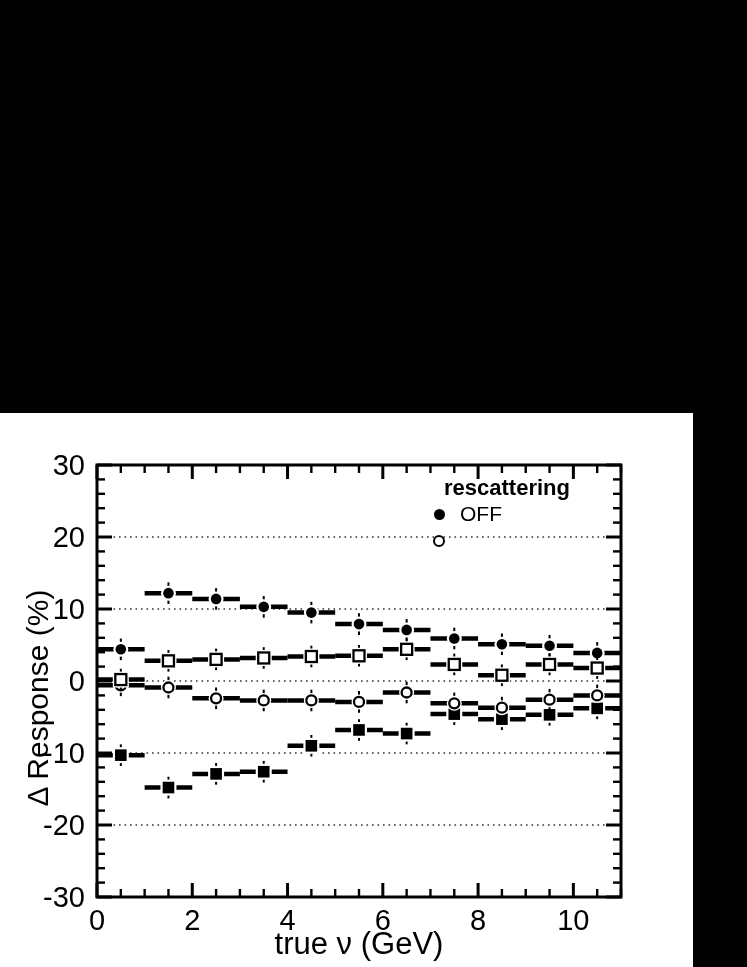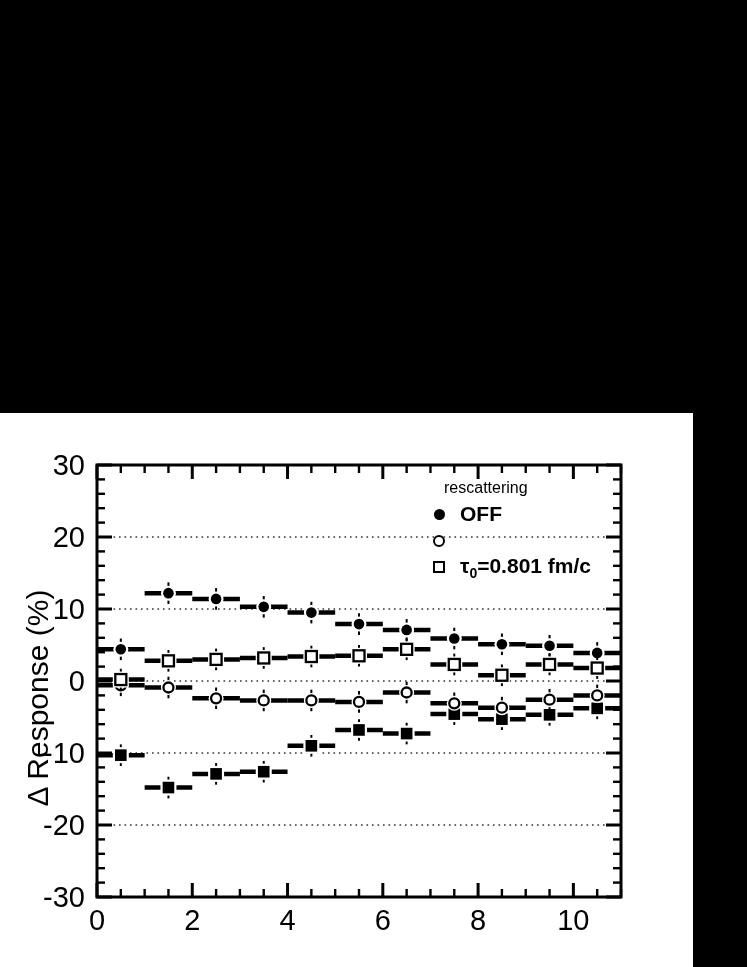--- a/index.html
+++ b/index.html
@@ -13,24 +13,24 @@
   .ytitle {
     position:absolute; left:-72px; top:680px; width:220px; height:36px;
     line-height:36px; text-align:center; font-size:30px;
     transform:rotate(-90deg); white-space:nowrap;
   }
   .xtitle {
     position:absolute; left:97px; top:926px; width:524px;
     text-align:center; font-size:31px; white-space:nowrap;
   }
   .legend { position:absolute; left:418px; top:474px; width:230px; }
-  .legend-title { font-size:16px; font-weight:normal; padding-left:26px; height:27px; line-height:27px; }
+  .legend-title { font-size:22px; font-weight:bold; padding-left:26px; height:27px; line-height:27px; }
   .legend-row { display:flex; align-items:center; height:26.5px; }
   .legend-marker-cell { width:42px; display:flex; justify-content:center; align-items:center; flex:none; }
-  .legend-label { font-size:21px; white-space:nowrap;font-weight:bold; }
+  .legend-label { font-size:21px; white-space:nowrap; }
   .legend-label sub { font-size:14px; }
   .m-filled-circle { width:11px; height:11px; border-radius:50%; background:#000; }
   .m-filled-square { width:11px; height:11px; background:#000; }
   .m-open-circle { width:8px; height:8px; border-radius:50%; border:2px solid #000; background:#fff; }
   .m-open-square { width:8px; height:8px; border:2px solid #000; background:#fff; }
 </style>
 </head>
 <body>
 
 <div class="figure">
@@ -344,38 +344,33 @@
         <rect x="493.90909090909093" y="667.24" width="16" height="16" fill="#ffffff"></rect>
         <rect x="496.40909090909093" y="669.74" width="11" height="11" fill="#ffffff" stroke="#000000" stroke-width="2.3"></rect>
         <rect x="541.5454545454545" y="656.44" width="16" height="16" fill="#ffffff"></rect>
         <rect x="544.0454545454545" y="658.94" width="11" height="11" fill="#ffffff" stroke="#000000" stroke-width="2.3"></rect>
         <rect x="589.1818181818182" y="660.04" width="16" height="16" fill="#ffffff"></rect>
         <rect x="591.6818181818182" y="662.54" width="11" height="11" fill="#ffffff" stroke="#000000" stroke-width="2.3"></rect>
       </g>
     </svg>
 
   <div class="ytitle">Δ Response (%)</div>
+  <div class="xtitle">true ν (GeV)</div>
 
   <div class="legend">
     <div class="legend-title">rescattering</div>
 
     <div class="legend-row">
       <span class="legend-marker-cell">
         <span class="m-filled-circle"></span>
       </span>
       <span class="legend-label">OFF</span>
     </div>
 
 
     <div class="legend-row">
       <span class="legend-marker-cell">
         <span class="m-open-circle"></span>
       </span>
     </div>
 
-    <div class="legend-row">
-      <span class="legend-marker-cell">
-        <span class="m-open-square"></span>
-      </span>
-      <span class="legend-label"><span>τ</span><sub>0</sub><span>=0.801 fm/c</span></span>
-    </div>
   </div>
 </div>
 
 </body></html>

